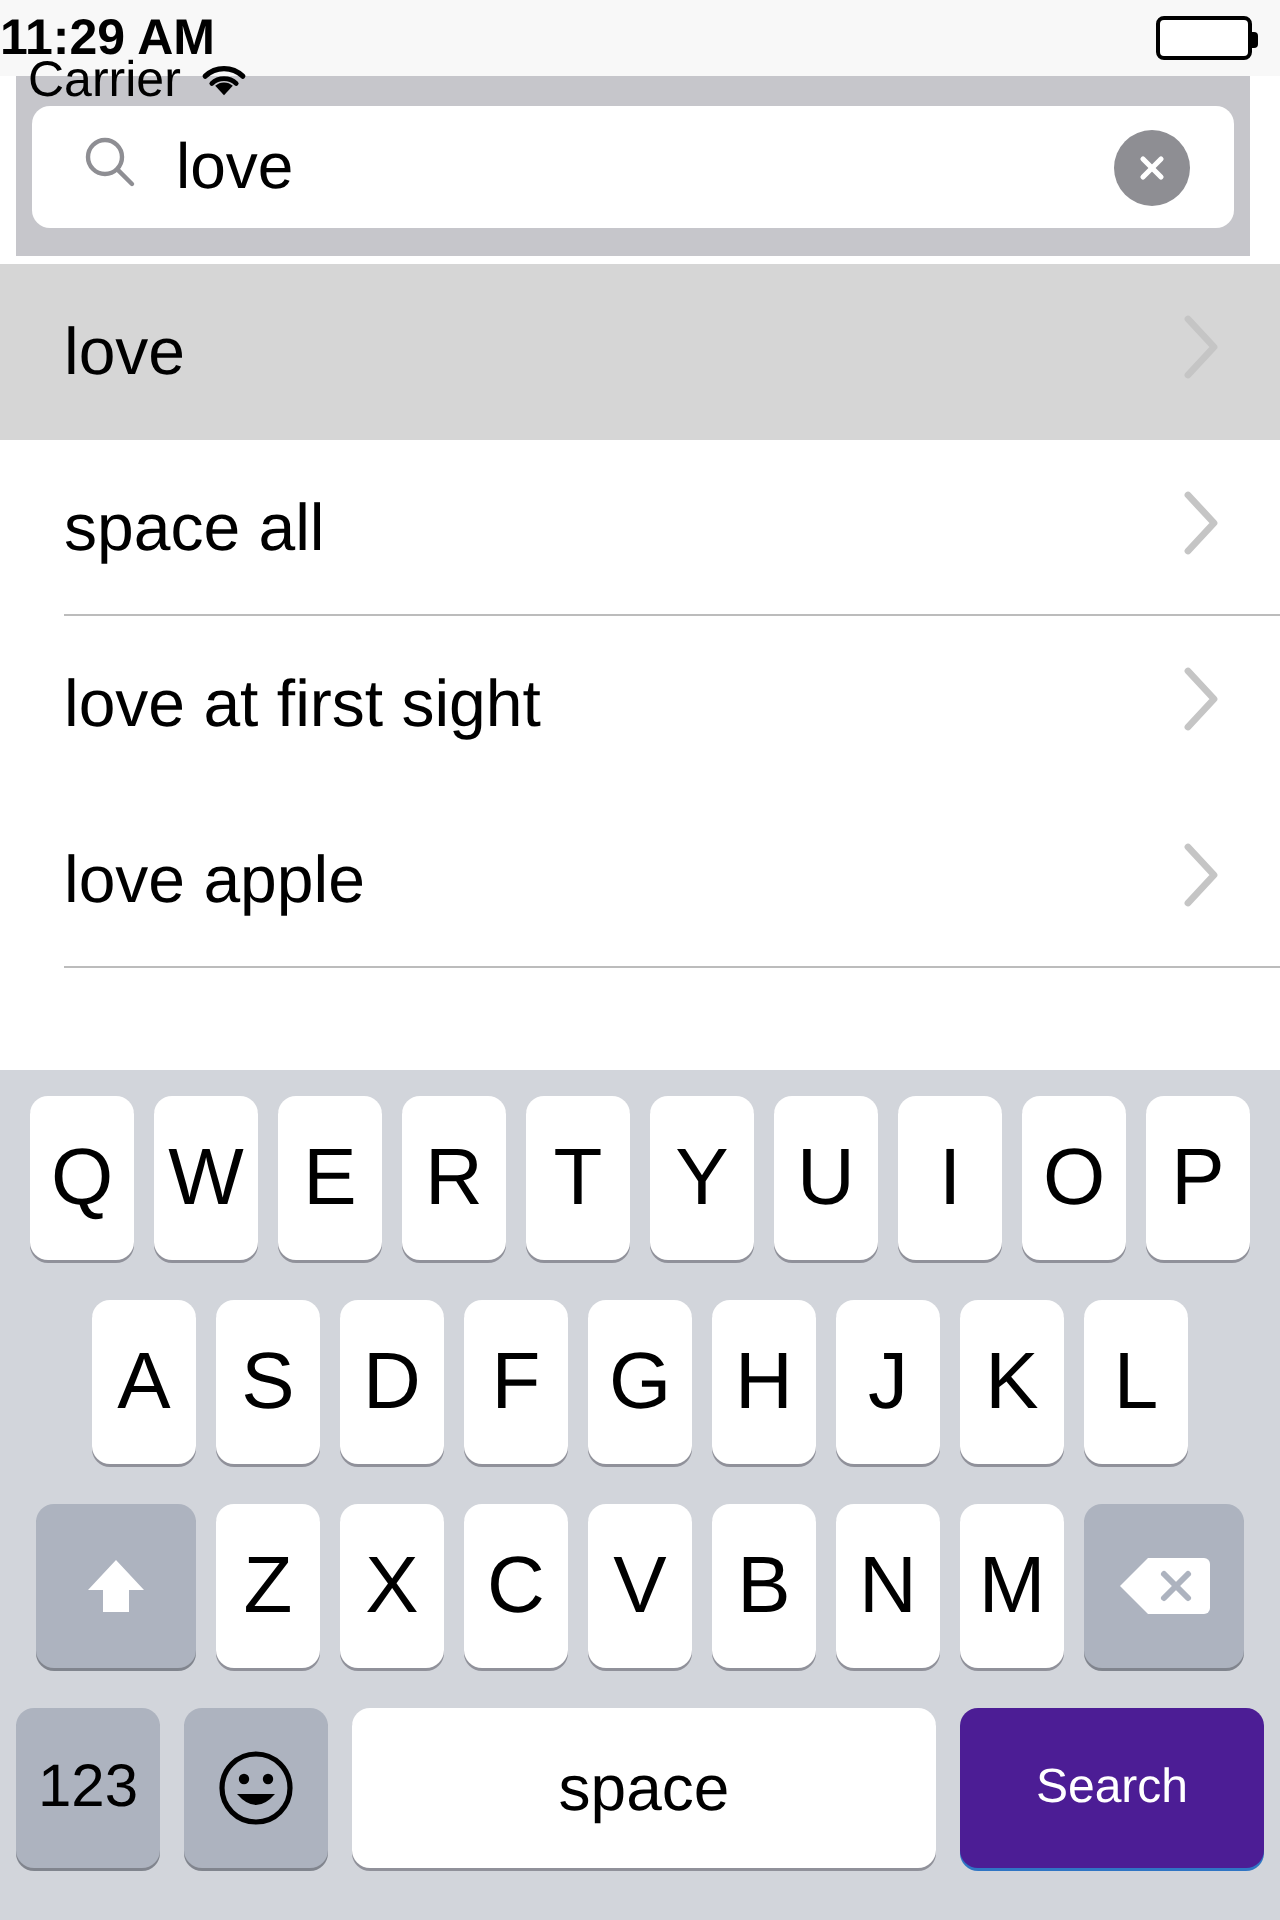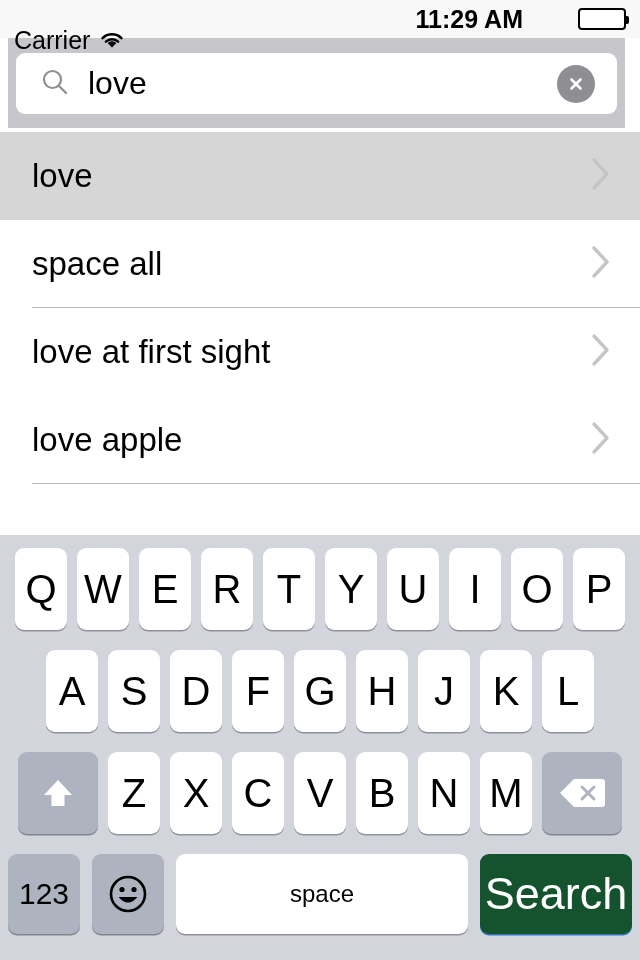--- a/index.html
+++ b/index.html
@@ -17,21 +17,21 @@
     position:absolute; top:0; left:0; width:640px; height:38px;
     background:#f8f8f8;
     display:flex; align-items:center;
     padding:0 14px;
     z-index:5;
   }
   .sb-left { display:flex; align-items:center; gap:9px;margin-top:42px; }
   .sb-carrier { font-size:25px; color:#000; letter-spacing:0px; }
   .wifi-icon { display:block; width:26px; height:20px; }
   .sb-center {
-    position:absolute; left:0; width:523px; text-align:right;
+    position:absolute; left:0; width:523px; text-align:left;
     font-size:25px; font-weight:bold; color:#000; pointer-events:none;
   }
   .sb-right { margin-left:auto; display:flex; align-items:center; z-index:2;}
   .battery {
     width:48px; height:22px; border:2.5px solid #000; border-radius:4px;
     position:relative; padding:2px; background:#fff;
   }
   .battery-fill { width:100%; height:100%; background:#000; border-radius:1px; }
   .battery:after {
     content:""; position:absolute; right:-5px; top:6px;
@@ -108,24 +108,24 @@
   .r2 .key.letter { width:52px; }
   .r3 .key.letter { width:52px; }
   .key.fn {
     background:#adb3bf; color:#000;
     box-shadow:0 1.5px 0 rgba(120,124,133,0.9);
   }
   .key.shift { width:80px; }
   .key.backspace { width:80px; }
   .key.numeric { width:72px; height:80px; font-size:30px; }
   .key.emoji { width:72px; height:80px; }
-  .key.space { flex:1 1 auto; max-width:308px; height:80px; font-size:24px; }
+  .key.space { flex:1 1 auto; max-width:308px; height:80px; font-size:32px; }
   .key.searchkey {
-    width:152px; height:80px; background:#14532d; color:#ffffff;
-    font-size:45px; box-shadow:0 1.5px 0 rgba(7,92,190,0.8);
+    width:152px; height:80px; background:#4c1d95; color:#ffffff;
+    font-size:24px; box-shadow:0 1.5px 0 rgba(7,92,190,0.8);
   }
   .r4 { padding:0 8px; }
   .r2 { padding:0 26px; }
   .r3 { padding:0 8px; }
   .r1 { padding:0 6px; }
 </style>
 </head>
 <body>
 
 <div id="screen">

